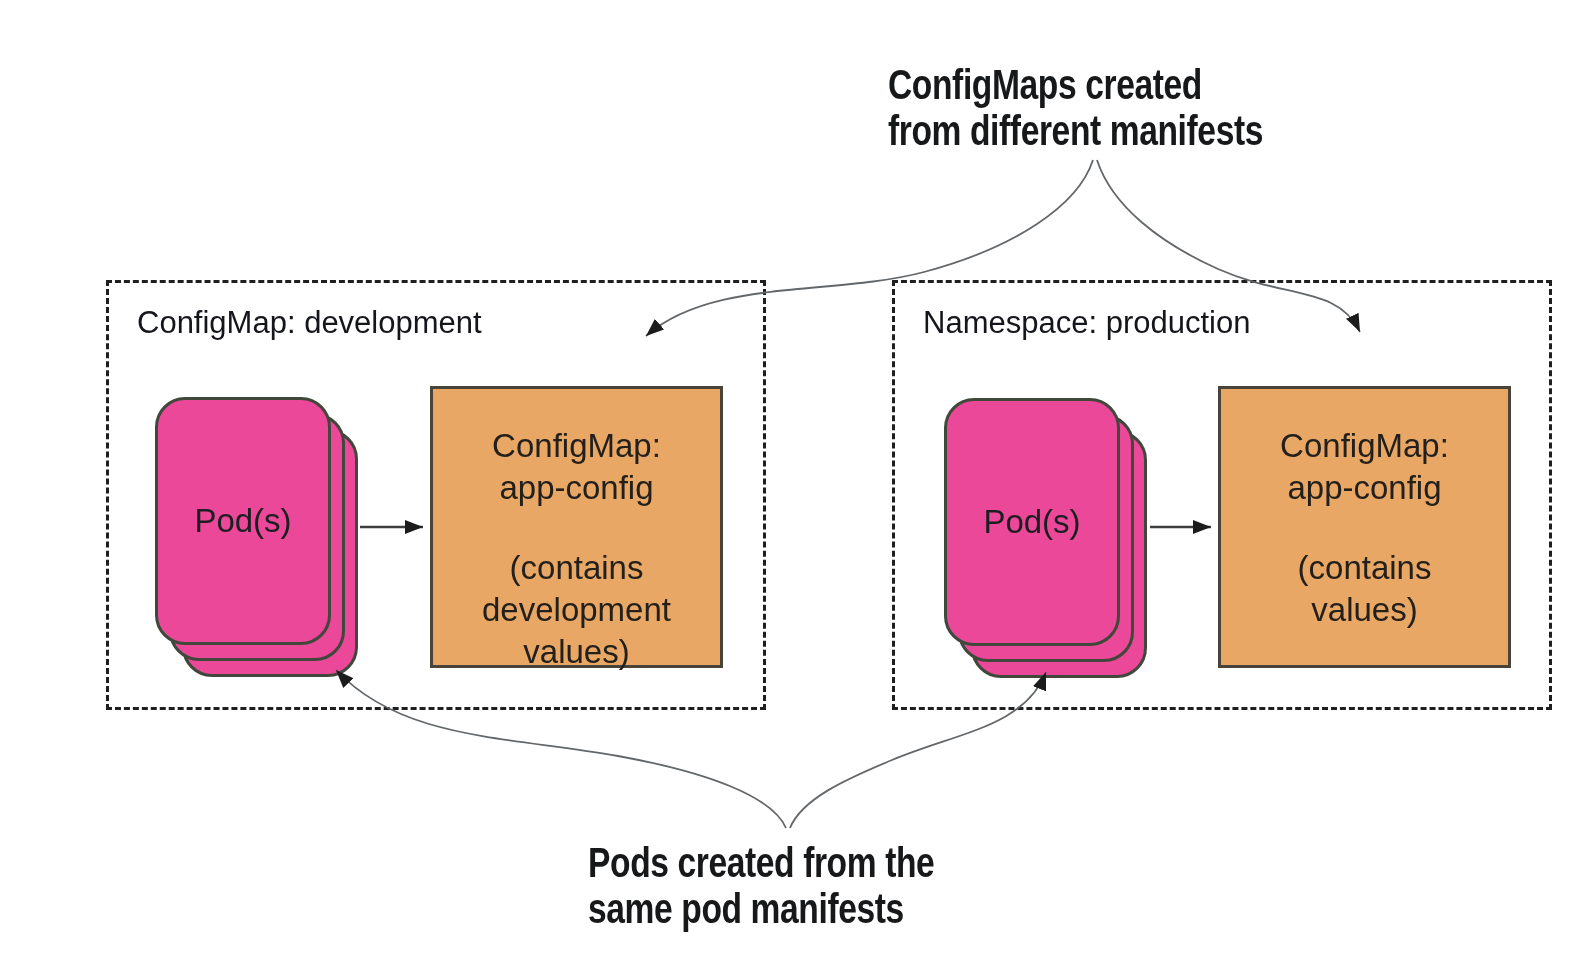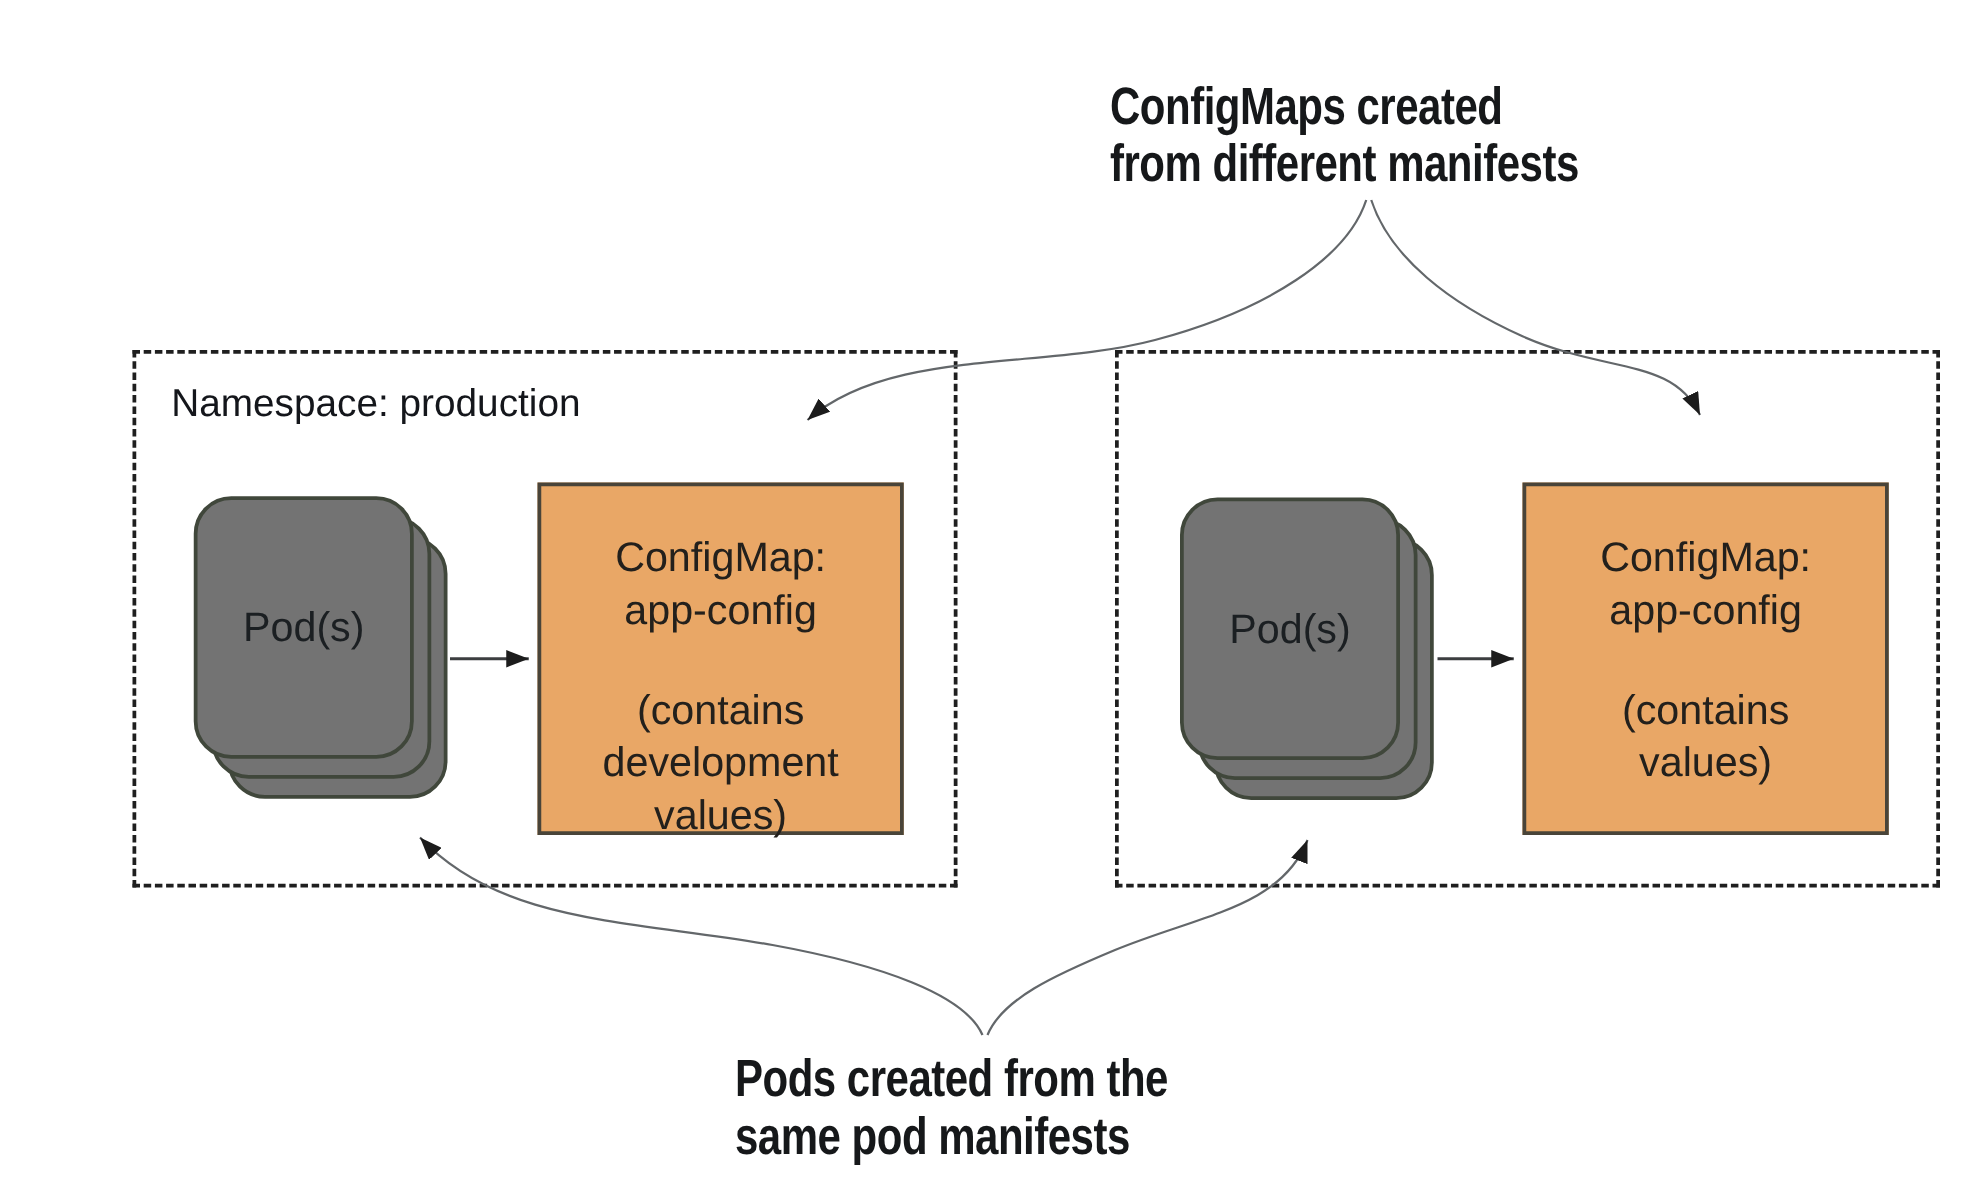--- a/index.html
+++ b/index.html
@@ -67,22 +67,22 @@
     position: absolute;
     width: 176px;
     height: 210px;
     z-index: 8;
   }
   .pod-stack.dev  { left: 46px;  top: 114px; }  
   .pod-stack.prod { left: 49px;  top: 115px; }
   .pod-card {
     position: absolute;
     width: 176px;
-    height: 210px;
-    background: #737373;
+    height: 248px;
+    background: #ec4899;
     border: 3px solid #40473b;
     border-radius: 30px;
   }
   .pod-card.back2 { left: 27px; top: 32px; }
   .pod-card.back1 { left: 14px; top: 16px; }
   .pod-card.front {
     left: 0; top: 0;
     display: flex;
     align-items: center;
     justify-content: center;
@@ -132,21 +132,21 @@
     <path class="pod-arrow" d="M 360 527 L 423 527" marker-end="url(#ah)"></path>
     <path class="pod-arrow" d="M 1150 527 L 1211 527" marker-end="url(#ah)"></path>
   </svg>
 
   <div class="annotation annotation-top">
     <div>ConfigMaps created</div>
     <div>from different manifests</div>
   </div>
 
   <div class="ns-box dev">
-    <div class="ns-label">Namespace: production</div>
+    <div class="ns-label">ConfigMap: development</div>
 
     <div class="pod-stack dev">
       <div class="pod-card back2"></div>
       <div class="pod-card back1"></div>
       <div class="pod-card front">
         <span class="pod-label">Pod(s)</span>
       </div>
     </div>
 
     <div class="cm-box dev">
@@ -154,20 +154,21 @@
       <div>app-config</div>
       <div class="cm-note">
         <div>(contains</div>
         <div>development</div>
         <div>values)</div>
       </div>
     </div>
   </div>
 
   <div class="ns-box prod">
+    <div class="ns-label">Namespace: production</div>
 
     <div class="pod-stack prod">
       <div class="pod-card back2"></div>
       <div class="pod-card back1"></div>
       <div class="pod-card front">
         <span class="pod-label">Pod(s)</span>
       </div>
     </div>
 
     <div class="cm-box prod">

